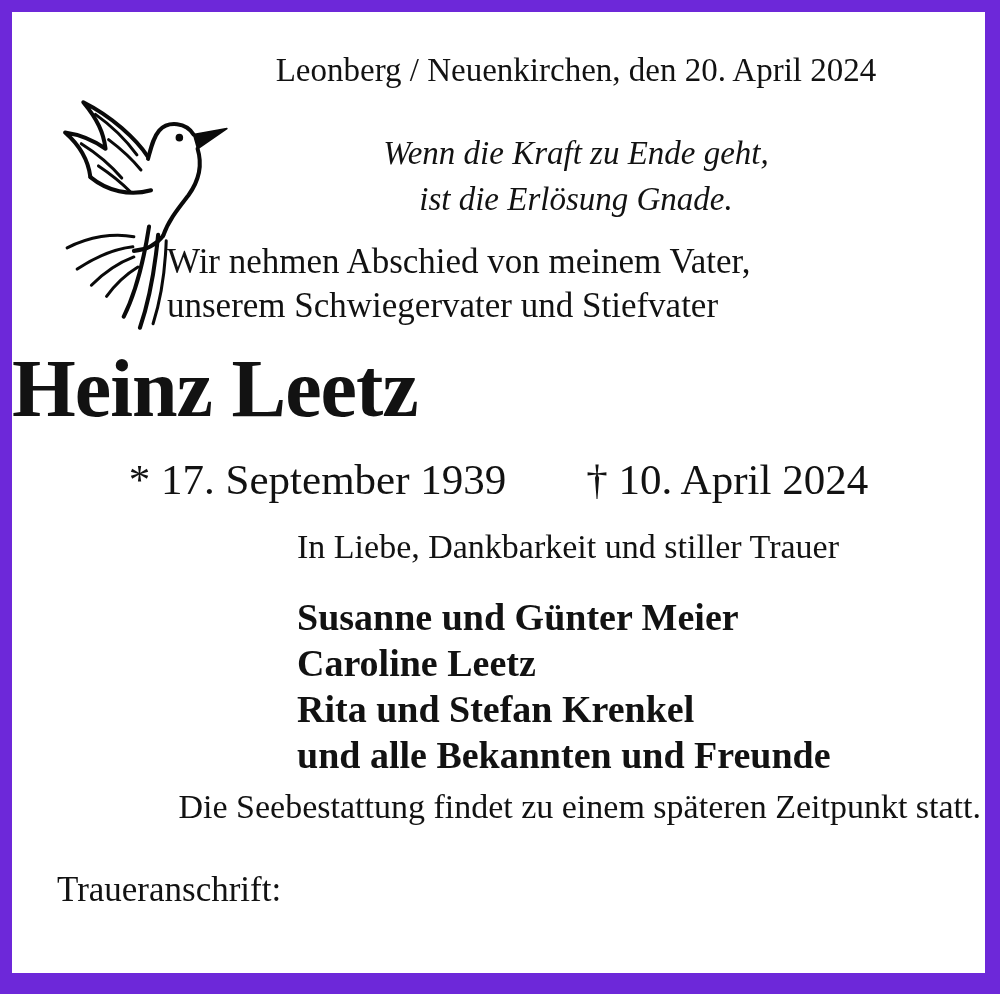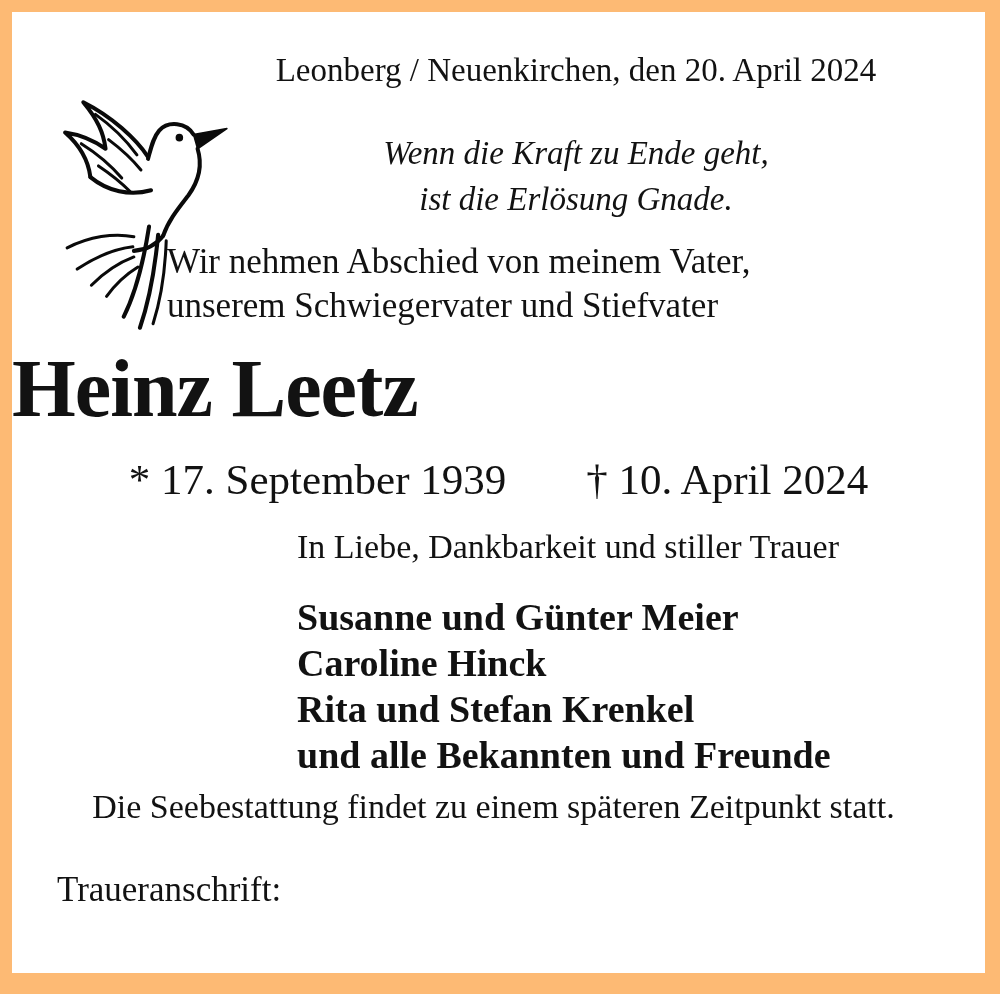--- a/index.html
+++ b/index.html
@@ -5,21 +5,21 @@
 <style>
   html,body{margin:0;padding:0;}
   body{
     width:1000px;height:994px;
     background:#000;
     font-family:"Liberation Serif","DejaVu Serif",serif;
     color:#121212;
     position:relative;
     overflow:hidden;
   }
-  .frame{position:absolute;inset:0;background:#fdba74;}
+  .frame{position:absolute;inset:0;background:#6d28d9;}
   .paper{
     position:absolute;left:12px;top:12px;right:15px;bottom:21px;
     background:#ffffff;overflow:hidden;
   }
   .abs{position:absolute;}
   .dateline{
     top:40px;left:155px;right:0;
     text-align:center;font-size:33px;white-space:nowrap;
   }
   .dove{left:43px;top:80px;width:182px;height:248px;}
@@ -43,22 +43,22 @@
     font-size:43px;white-space:nowrap;
   }
   .condolence{
     top:516px;left:285px;right:0;
     font-size:34px;
   }
   .condolence .lead{font-size:34px;white-space:nowrap;}
   .mourners{margin-top:28px;font-weight:bold;font-size:38px;line-height:46px;}
   .mourners div{white-space:nowrap;}
   .burial{
-    top:776px;left:0;right:10px;
-    text-align:center;font-size:34px;white-space:nowrap;
+    top:776px;left:0;right:4px;
+    text-align:right;font-size:34px;white-space:nowrap;
   }
   .addressblock{
     top:858px;left:45px;right:0;
     display:flex;gap:16px;font-size:35px;
   }
   .addressblock .label{white-space:nowrap;}
   .addressblock .addr{text-align:center;line-height:43px;}
   .addressblock .addr div{white-space:nowrap;}
   svg .ln{fill:none;stroke:#0a0a0a;stroke-width:4;stroke-linecap:round;stroke-linejoin:round;}
   svg .fe{fill:none;stroke:#0a0a0a;stroke-width:3;stroke-linecap:round;stroke-linejoin:round;}
@@ -117,21 +117,21 @@
 
     <div class="abs dates">
       <span>* 17. September 1939</span>
       <span>† 10. April 2024</span>
     </div>
 
     <div class="abs condolence">
       <div class="lead">In Liebe, Dankbarkeit und stiller Trauer</div>
       <div class="mourners">
         <div>Susanne und Günter Meier</div>
-        <div>Caroline Hinck</div>
+        <div>Caroline Leetz</div>
         <div>Rita und Stefan Krenkel</div>
         <div>und alle Bekannten und Freunde</div>
       </div>
     </div>
 
     <div class="abs burial">Die Seebestattung findet zu einem späteren Zeitpunkt statt.</div>
 
     <div class="abs addressblock">
       <div class="label">Traueranschrift:</div>
     </div>

